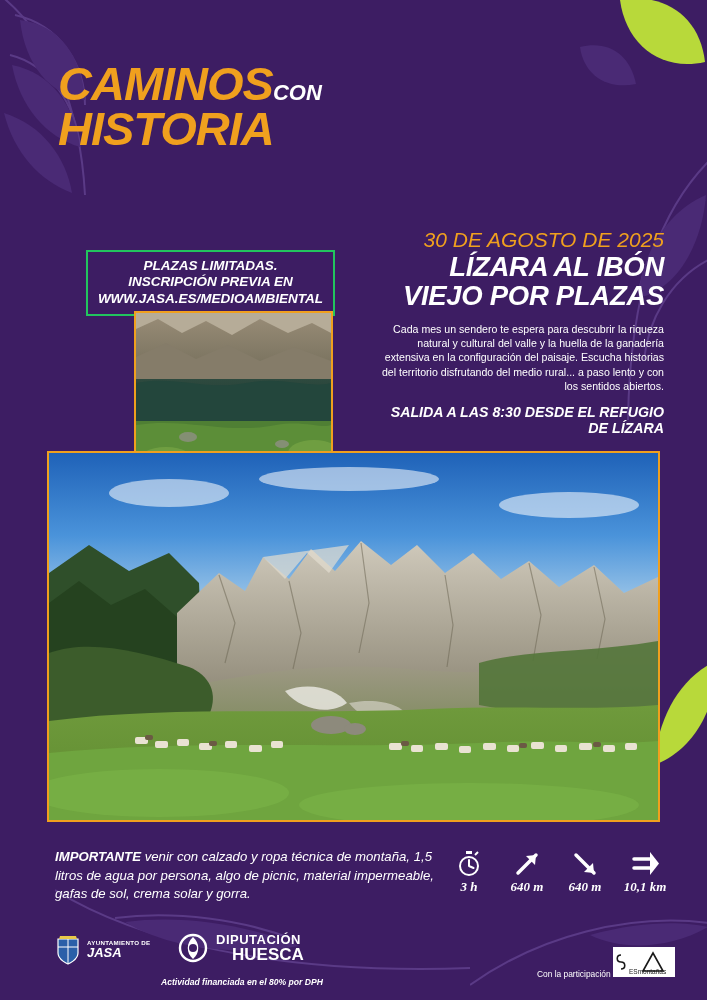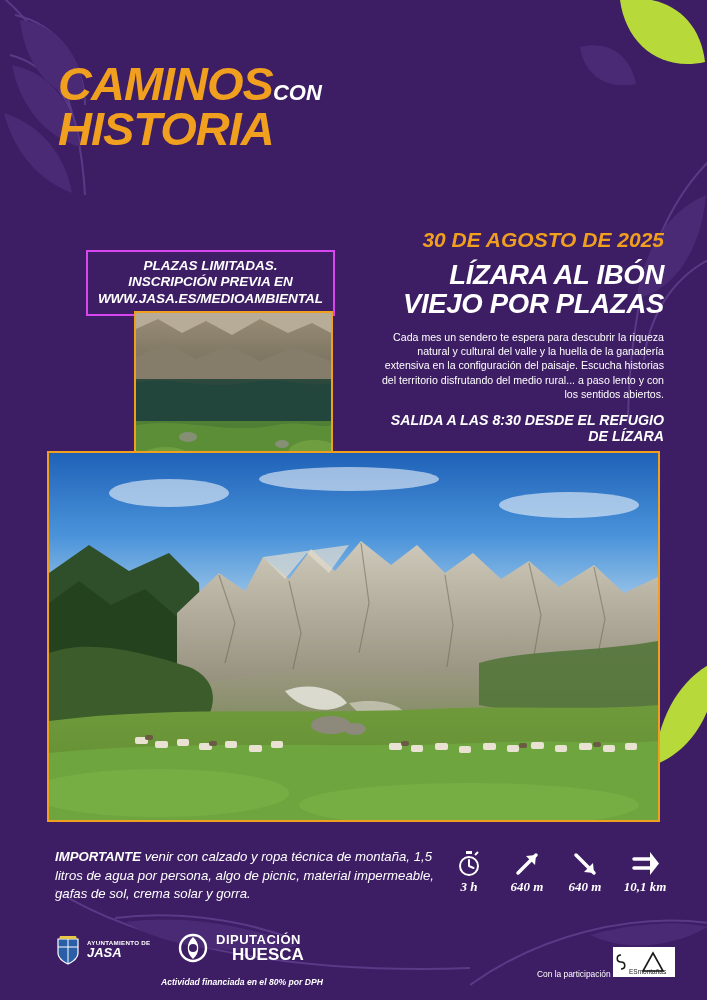--- a/index.html
+++ b/index.html
@@ -24,34 +24,34 @@
     line-height:0.95;
   }
   .t1{font-size:47px;}
   .t2{font-size:47px;}
   .t2 .con{font-size:22px;color:#ffffff;letter-spacing:0px;}
   .t3{font-size:47px;}
 
   
   .plazas{
     position:absolute;left:86px;top:250px;width:249px;
-    border:2px solid #d946ef;
+    border:2px solid #22c55e;
     padding:6px 6px 7px 6px;
     box-sizing:border-box;
     text-align:center;
     color:#ffffff;
     font-style:italic;font-weight:bold;
     font-size:13.5px;line-height:1.22;
   }
 
   
   .right-col{position:absolute;left:372px;top:228px;width:292px;text-align:right;color:#ffffff;}
   .date{
-    font-style:italic;font-weight:bold;font-size:21px;
-    color:#f0a01e;letter-spacing:0px;margin-bottom:8px;
+    font-style:italic;font-weight:normal;font-size:21px;
+    color:#f0a01e;letter-spacing:0px;margin-bottom:0;
   }
   .route-title{
     font-weight:bold;font-style:italic;font-size:27.5px;
     line-height:1.06;color:#ffffff;letter-spacing:-0.3px;
   }
   .desc{
     margin-top:12px;font-size:10.6px;line-height:1.33;color:#ffffff;
   }
   .salida{
     margin-top:11px;font-style:italic;font-weight:bold;font-size:14.2px;color:#ffffff;

